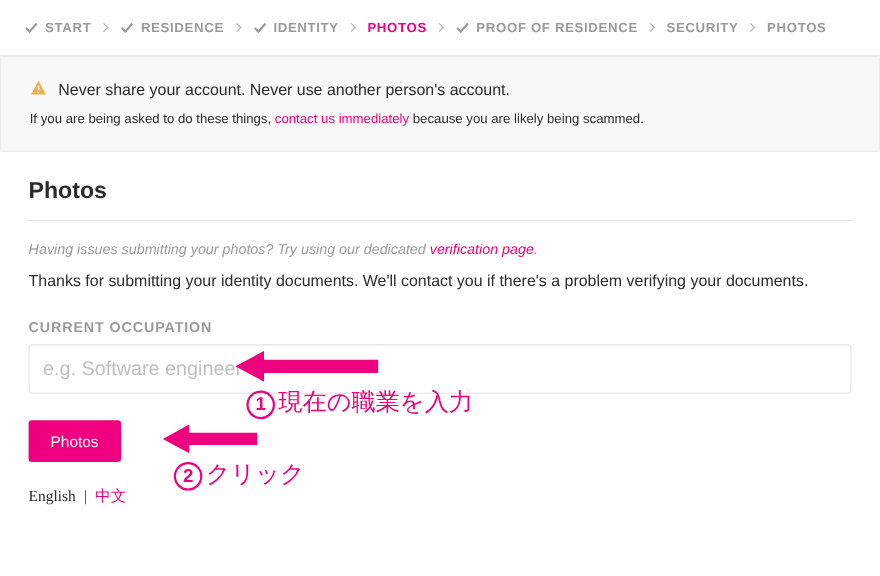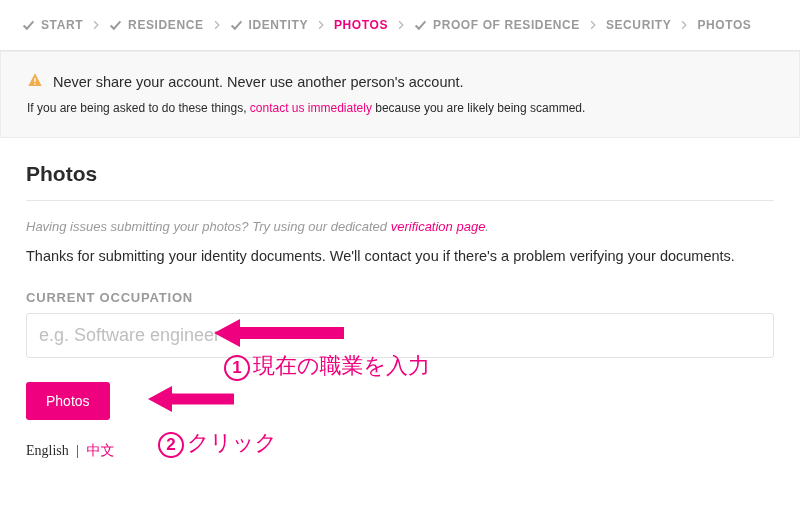--- a/index.html
+++ b/index.html
@@ -135,21 +135,21 @@
     width: 26px;
     height: 26px;
     border: 2.2px solid #ef007e;
     border-radius: 50%;
     color: #ef007e;
     font-size: 17px;
     font-weight: 600;
     margin-right: 3px;
   }
   .anno1 { left: 188px; top: 2px; }
-  .anno2 { left: 122px; top: 0px; gap: 12px; }
+  .anno2 { left: 122px; top: 0px; }
 </style>
 </head>
 <body>
 
 <div class="steps">
   <span class="step">
     <span class="step-check">
         <svg viewBox="0 0 16 16">
           <path d="M2 8 L6 12 L14 3" fill="none" stroke="#9a9a9a" stroke-width="2.4"></path>
         </svg>

